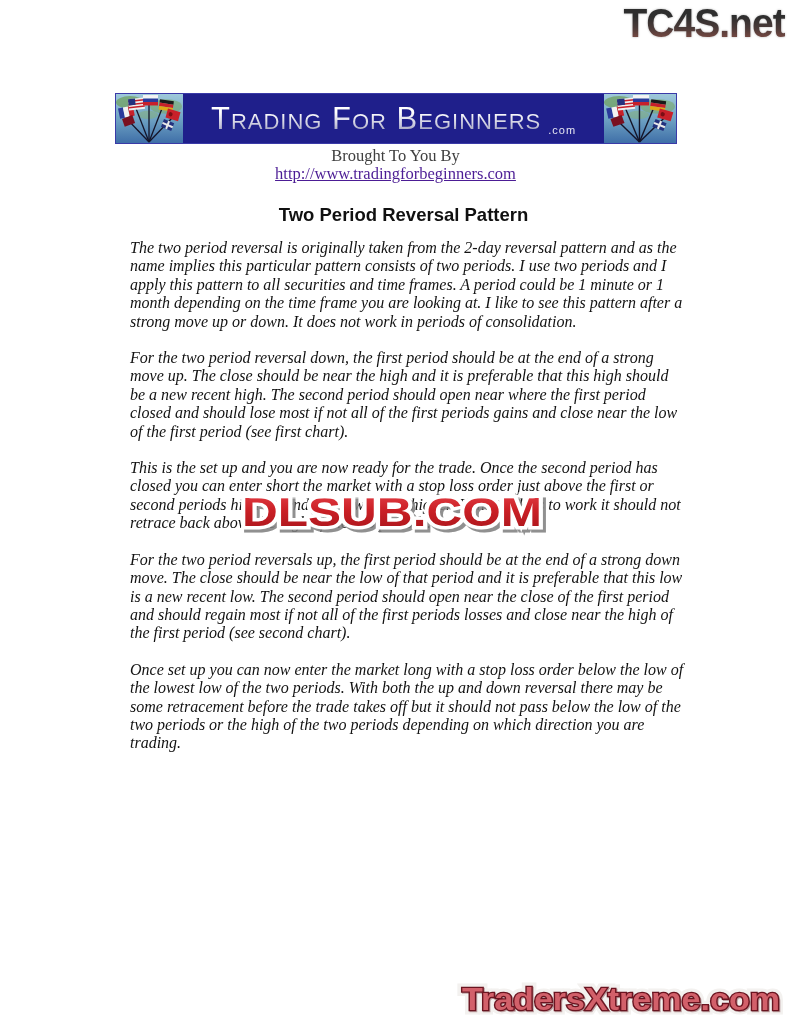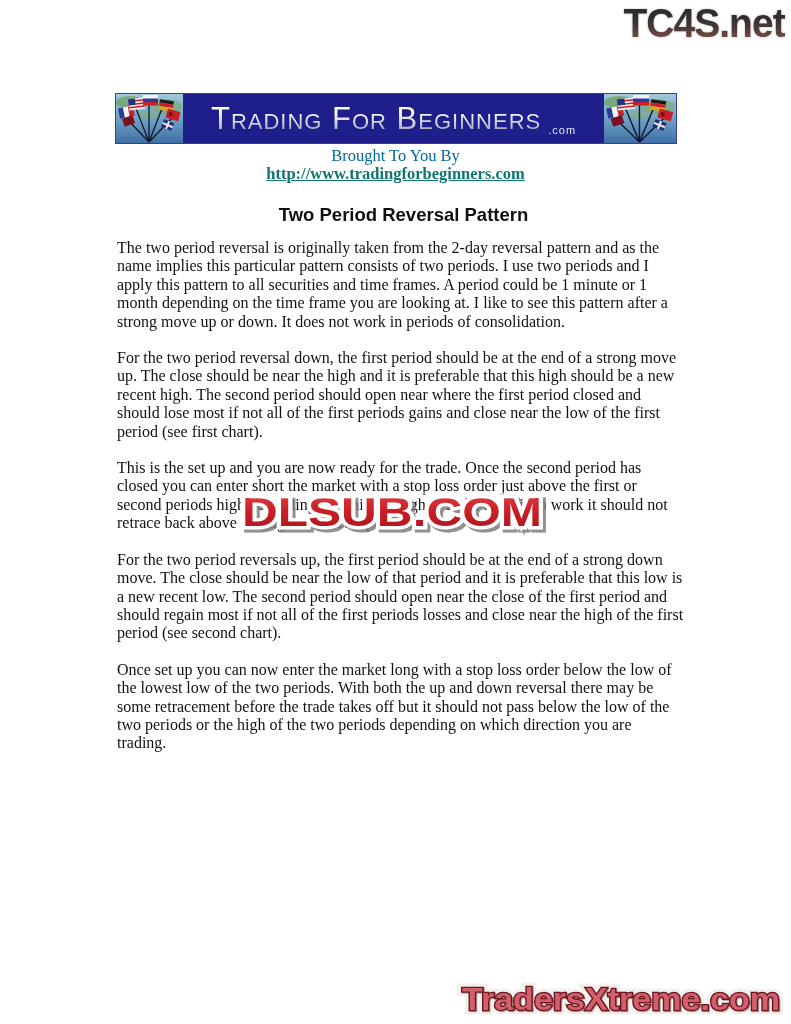--- a/index.html
+++ b/index.html
@@ -37,38 +37,38 @@
     text-shadow:none;white-space:nowrap;
   }
   .banner-suffix{
     font-family:"Liberation Sans", sans-serif;
     color:#e6e6f2;font-size:11px;align-self:flex-end;
     margin:0 0 7px 7px;letter-spacing:1px;
   }
   
   .byline{
     position:absolute;left:0;top:146px;width:791px;text-align:center;
-    font-size:16.5px;color:#0369a1;
+    font-size:16.5px;color:#404040;
   }
   .site-link{
     position:absolute;left:0;top:164px;width:791px;text-align:center;
     font-size:16.5px;
   }
-  .site-link a{color:#0f766e;text-decoration:underline;cursor:pointer;font-weight:bold;}
+  .site-link a{color:#4c1d95;text-decoration:underline;cursor:pointer;}
   .doc-title{
     position:absolute;left:0;top:196px;width:791px;text-align:center;
     font-family:"Liberation Sans", sans-serif;font-weight:bold;
     font-size:18.5px;color:#101010;margin:8px;
   }
   
   .article{
     position:absolute;left:117px;top:239px;width:567px;
     font-size:16px;line-height:18.4px;color:#121212;
   }
-  .article p{margin:0 0 18px 0;}
+  .article p{margin:0 0 18px 13px;font-style:italic;}
   
   .dlsub{position:absolute;left:230px;top:484px;width:324px;height:58px;}
   
   .tx{position:absolute;right:0px;top:977px;width:340px;height:46px;}
 </style>
 </head>
 <body>
 
 <svg width="0" height="0" style="position:absolute" aria-hidden="true">
   <defs>

